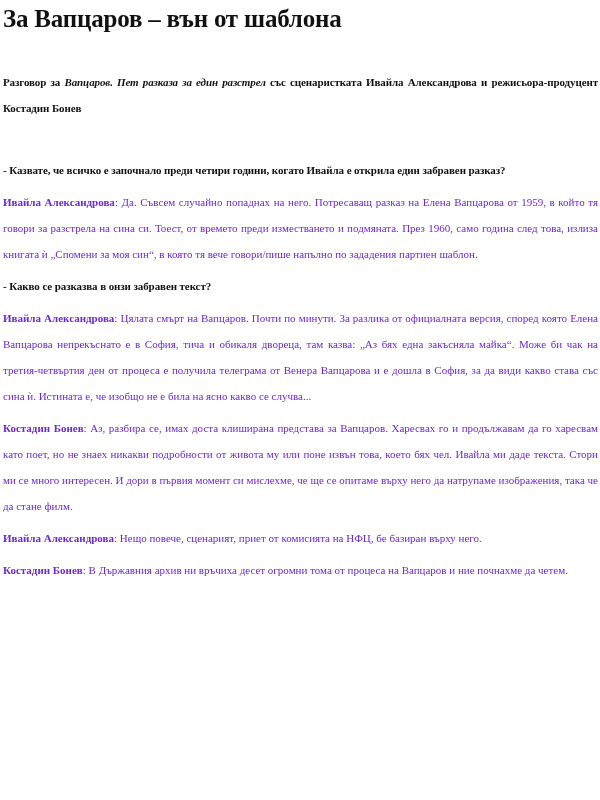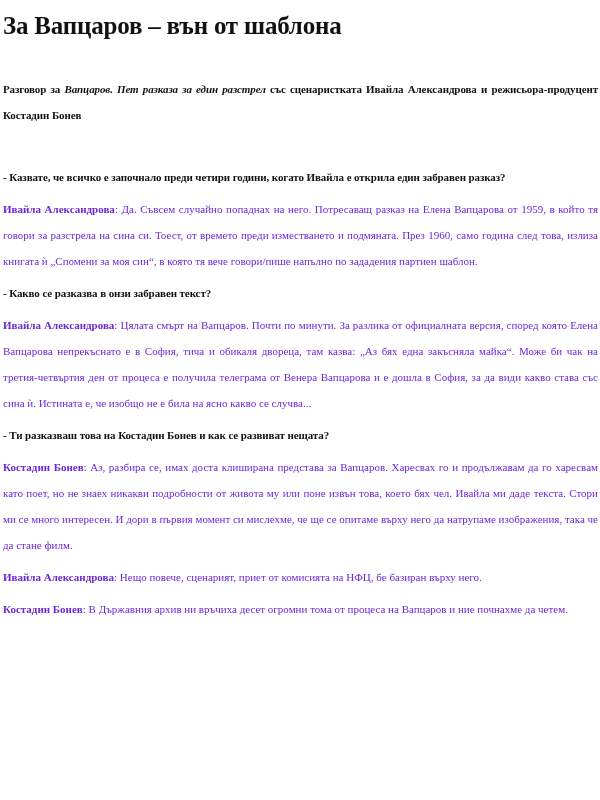--- a/index.html
+++ b/index.html
@@ -3,21 +3,21 @@
 <meta charset="utf-8">
 <style>
   html, body { margin: 0; padding: 0; background: #ffffff; }
   body {
     width: 600px; height: 800px; overflow: hidden;
     font-family: "Liberation Serif", "DejaVu Serif", serif;
     color: #111111;
   }
   .page { padding: 0 2px 0 3px; }
   h1 {
-    margin: 0; padding-top: 12px;
+    margin: 0; padding-top: 5px;
     font-size: 25px; line-height: 28px; font-weight: bold;
     letter-spacing: -0.2px;
   }
   p {
     margin: 0;
     font-size: 11px; line-height: 26px;
     text-align: justify; text-align-last: left;
   }
   .intro { margin-top: 36px; font-weight: bold; letter-spacing: -0.1px; }
   .intro i { font-style: italic; }
@@ -36,20 +36,19 @@
   <p class="intro"><span>Разговор за </span><i>Вапцаров. Пет разказа за един разстрел</i><span> със сценаристката Ивайла Александрова и режисьора-продуцент Костадин Бонев</span></p>
 
   <p class="q q1">- Казвате, че всичко е започнало преди четири години, когато Ивайла е открила един забравен разказ?</p>
 
   <p class="answer gap"><span class="speaker">Ивайла Александрова</span><span>: Да. Съвсем случайно попаднах на него. Потресаващ разказ на Елена Вапцарова от 1959, в който тя говори за разстрела на сина си. Тоест, от времето преди изместването и подмяната. През 1960, само година след това, излиза книгата ѝ „Спомени за моя син“, в която тя вече говори/пише напълно по зададения партиен шаблон.</span></p>
 
   <p class="q gap">- Какво се разказва в онзи забравен текст?</p>
 
   <p class="answer gap"><span class="speaker">Ивайла Александрова</span><span>: Цялата смърт на Вапцаров. Почти по минути. За разлика от официалната версия, според която Елена Вапцарова непрекъснато е в София, тича и обикаля двореца, там казва: „Аз бях една закъсняла майка“. Може би чак на третия-четвъртия ден от процеса е получила телеграма от Венера Вапцарова и е дошла в София, за да види какво става със сина ѝ. Истината е, че изобщо не е била на ясно какво се случва...</span></p>
 
-  <p class="q gap">- Ти разказваш това на Костадин Бонев и как се развиват нещата?</p>
 
   <p class="answer gap"><span class="speaker">Костадин Бонев</span><span>: Аз, разбира се, имах доста клиширана представа за Вапцаров. Харесвах го и продължавам да го харесвам като поет, но не знаех никакви подробности от живота му или поне извън това, което бях чел. Ивайла ми даде текста. Стори ми се много интересен. И дори в първия момент си мислехме, че ще се опитаме върху него да натрупаме изображения, така че да стане филм.</span></p>
 
   <p class="answer gap"><span class="speaker">Ивайла Александрова</span><span>: Нещо повече, сценарият, приет от комисията на НФЦ, бе базиран върху него.</span></p>
 
   <p class="answer gap"><span class="speaker">Костадин Бонев</span><span>: В Държавния архив ни връчиха десет огромни тома от процеса на Вапцаров и ние почнахме да четем.</span></p>
 </div>
 
 </body></html>

